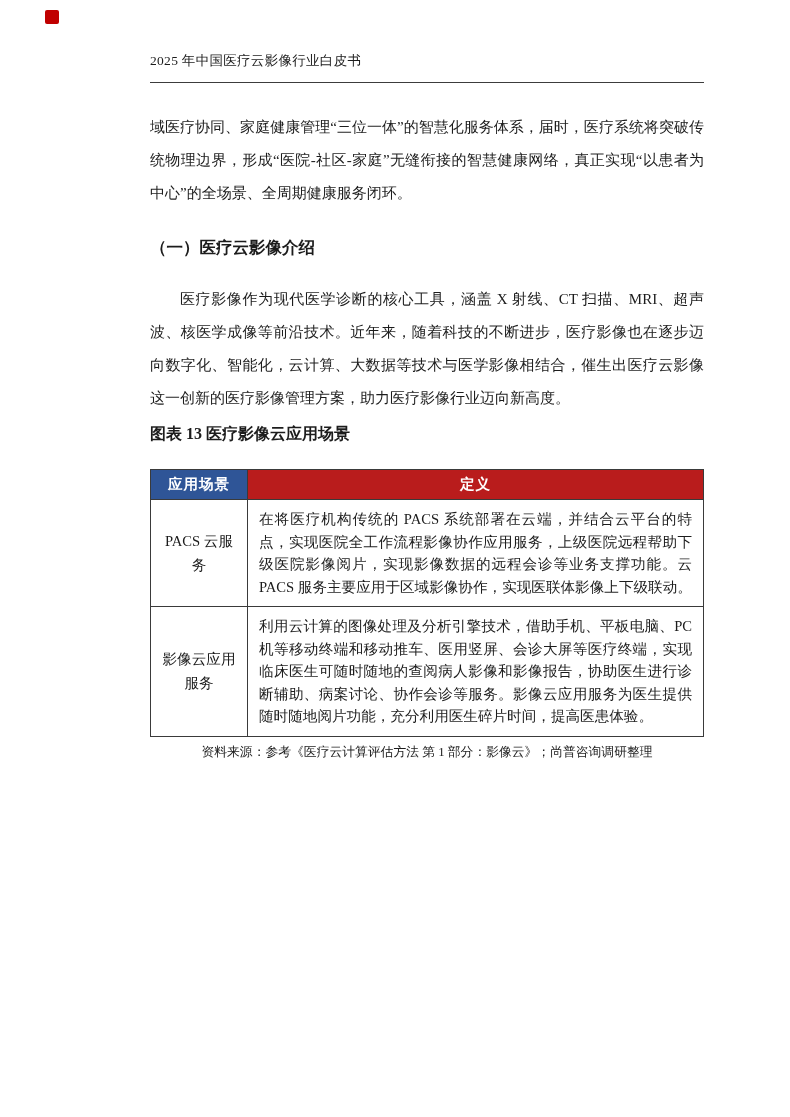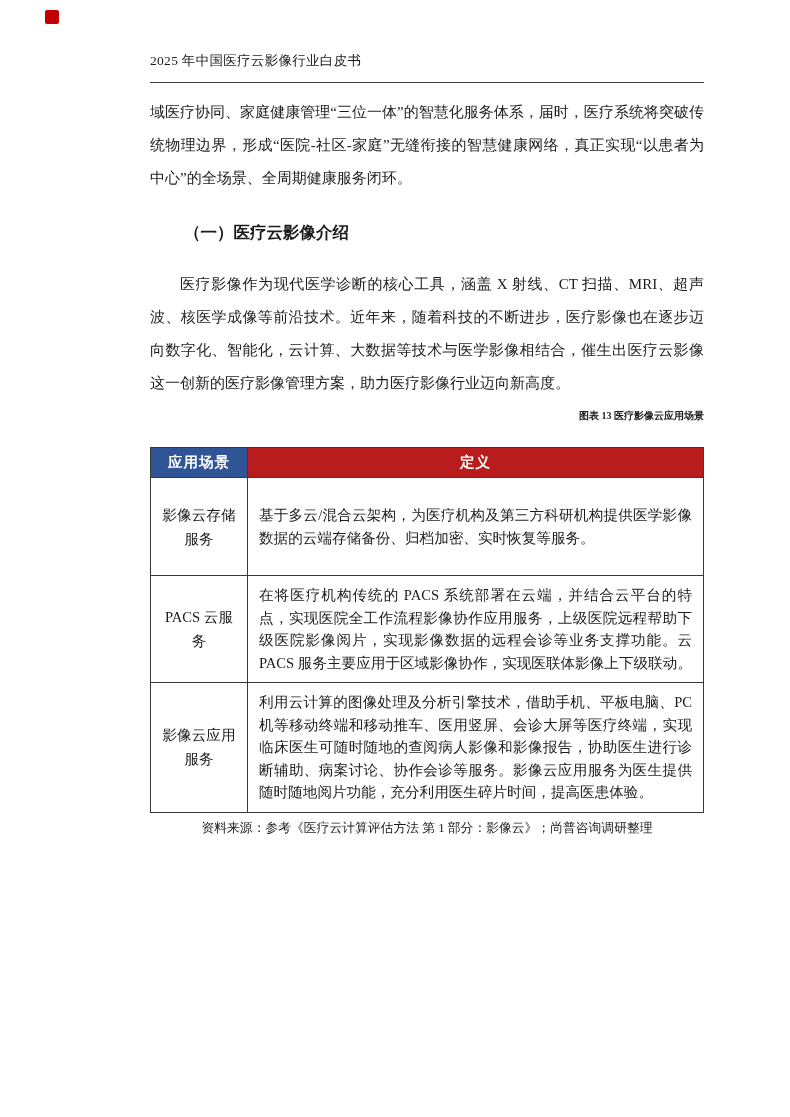--- a/index.html
+++ b/index.html
@@ -37,39 +37,38 @@
     border: none;
     border-top: 1.2px solid #3c3c3c;
     margin-top: 12px;
   }
   p.body-par {
     font-size: 15px;
     line-height: 33px;
     text-align: justify;
     text-justify: inter-ideograph;
   }
-  p.continuation { margin-top: 13px; }
+  p.continuation { margin-top: 28px; }
   p.indented { text-indent: 2em; }
   h1.section-heading {
     margin-top: 13px;
     font-size: 21px;
     font-weight: bold;
     letter-spacing: 0.5px;
   }
   h2.subsection-heading {
     margin-top: 27px;
     font-size: 16.5px;
     font-weight: bold;
-    margin-left: 34px;
   }
   p.p2 { margin-top: 24px; }
   .table-caption {
     margin-top: 9px;
-    text-align: right;
-    font-size: 10px;
+    text-align: left;
+    font-size: 16px;
     font-weight: bold;
   }
   table.app-table {
     margin-top: 24px;
     width: 554px;
     border-collapse: collapse;
     table-layout: fixed;
   }
   table.app-table col.c1 { width: 97px; }
   table.app-table th, table.app-table td {
@@ -143,26 +142,20 @@
           <col class="c1">
           <col class="c2">
         </colgroup>
       <thead>
         <tr>
           <th style="background-color: rgb(47, 85, 151);">应用场景</th>
           <th style="background-color: #b91c1c;">定义</th>
         </tr>
       </thead>
       <tbody>
-        <tr class="row-1">
-          <td class="scene-cell">
-            <span>影像云存储服务</span>
-          </td>
-          <td class="def-cell">基于多云/混合云架构，为医疗机构及第三方科研机构提供医学影像数据的云端存储备份、归档加密、实时恢复等服务。</td>
-        </tr>
         <tr class="row-2">
           <td class="scene-cell">
             <span>PACS 云服务</span>
           </td>
           <td class="def-cell">在将医疗机构传统的 PACS 系统部署在云端，并结合云平台的特点，实现医院全工作流程影像协作应用服务，上级医院远程帮助下级医院影像阅片，实现影像数据的远程会诊等业务支撑功能。云 PACS 服务主要应用于区域影像协作，实现医联体影像上下级联动。</td>
         </tr>
         <tr class="row-3">
           <td class="scene-cell">
             <span>影像云应用服务</span>
           </td>

